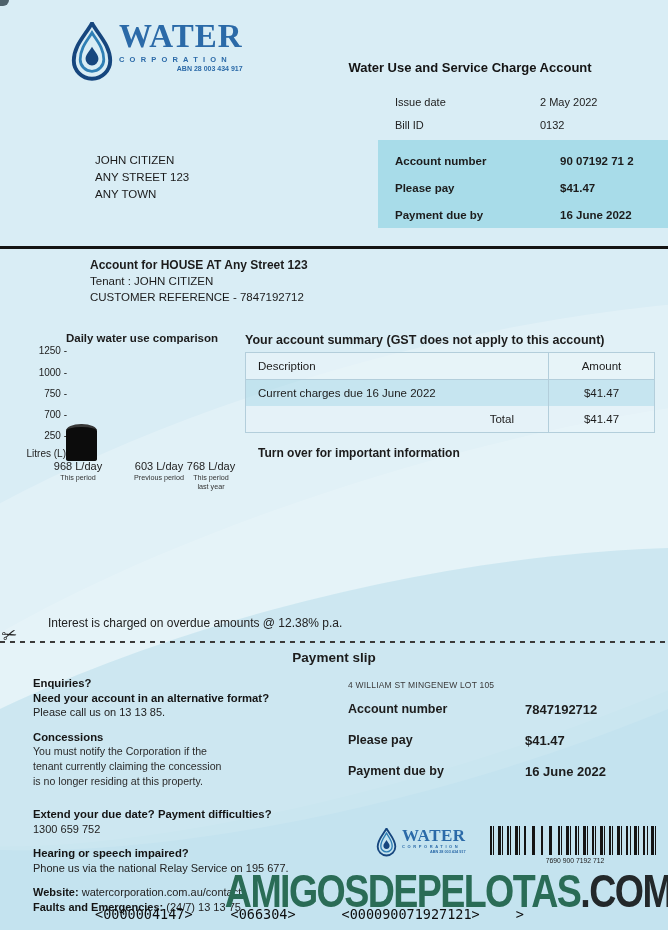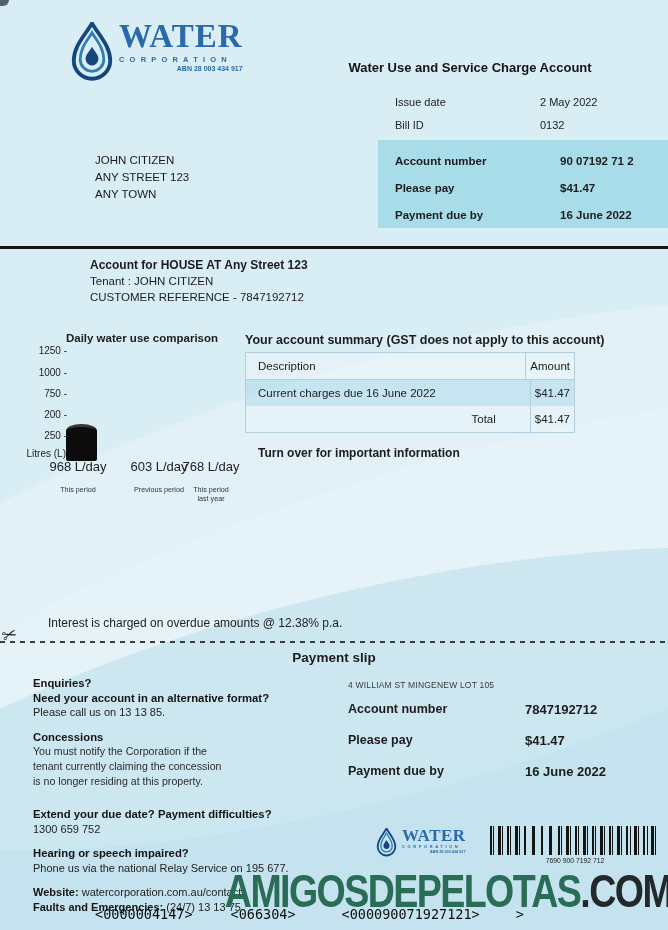--- a/index.html
+++ b/index.html
@@ -42,25 +42,25 @@
   .acct-for{left:52px;top:257px;font-size:11.5px;line-height:16px;margin-left:38px;}
   .acct-for .t1{font-weight:bold;font-size:12px;}
   
   .chart{left:10px;top:330px;width:235px;height:180px;}
   .chart-title{position:absolute;left:42px;top:2px;width:180px;text-align:center;font-weight:bold;font-size:11.5px;}
   .ytick{position:absolute;right:178px;width:52px;text-align:right;font-size:10px;color:#222;}
   .ylab{position:absolute;left:0;top:118px;width:56px;text-align:right;font-size:10px;color:#222;}
   .bar{position:absolute;left:56px;top:94px;width:31px;height:37px;background:var(--bar-black,#0c0c0c);border-radius:15px 15px 3px 3px / 7px 7px 2px 2px;border-top:3px solid #383838;box-sizing:border-box;}
   .chart-cat{position:absolute;top:132px;text-align:center;line-height:9px;}
   .cat1{left:28px;width:80px;} .cat2{left:108px;width:82px;} .cat3{left:172px;width:58px;}
-  .cat-val{font-size:13px;color:#222;margin-bottom:14px;}
+  .cat-val{font-size:11px;color:#222;margin-bottom:2px;}
   .cat-line{font-size:7.2px;color:#333;}
   
   .sum-title{left:245px;top:333px;font-size:12.5px;font-weight:bold;}
-  .table{left:245px;top:352px;width:330px;border:1px solid #b3cedb;box-sizing:border-box;font-size:11.5px;}
+  .table{left:245px;top:352px;width:410px;border:1px solid #b3cedb;box-sizing:border-box;font-size:11.5px;}
   .trow{display:flex;border-bottom:1px solid #b3cedb;}
   .trow:last-child{border-bottom:none;}
   .thead{background:rgba(236,246,250,.55);}
   .tdata{background:rgba(167,214,231,.45);}
   .ttotal{background:rgba(236,246,250,.40);}
   .tcell-desc{width:303px;padding:7px 12px;border-right:1px solid #b3cedb;box-sizing:border-box;}
   .tcell-amt{flex:1;text-align:center;padding:7px 4px;}
   .ttotal .tcell-desc{text-align:right;padding-right:34px;}
   .turn-over{left:258px;top:446px;font-size:12px;font-weight:bold;}
   
@@ -153,21 +153,21 @@
     <div>Tenant : JOHN CITIZEN</div>
     <div>CUSTOMER REFERENCE - 7847192712</div>
   </div>
 
   <div class="abs z chart">
     <div class="chart-title">Daily water use comparison</div>
     <div id="yticks">
         <div class="ytick" style="top: 15px;">1250 -</div>
         <div class="ytick" style="top: 37px;">1000 -</div>
         <div class="ytick" style="top: 58px;">750 -</div>
-        <div class="ytick" style="top: 79px;">200 -</div>
+        <div class="ytick" style="top: 79px;">700 -</div>
         <div class="ytick" style="top: 100px;">250 -</div>
       </div>
     <div class="ylab">Litres (L)</div>
     <div class="bar"></div>
     <div id="cats">
         <div class="chart-cat cat1">
           <div class="cat-val">968 L/day</div>
           <div class="cat-line">This period</div>
         </div>
         <div class="chart-cat cat2">

